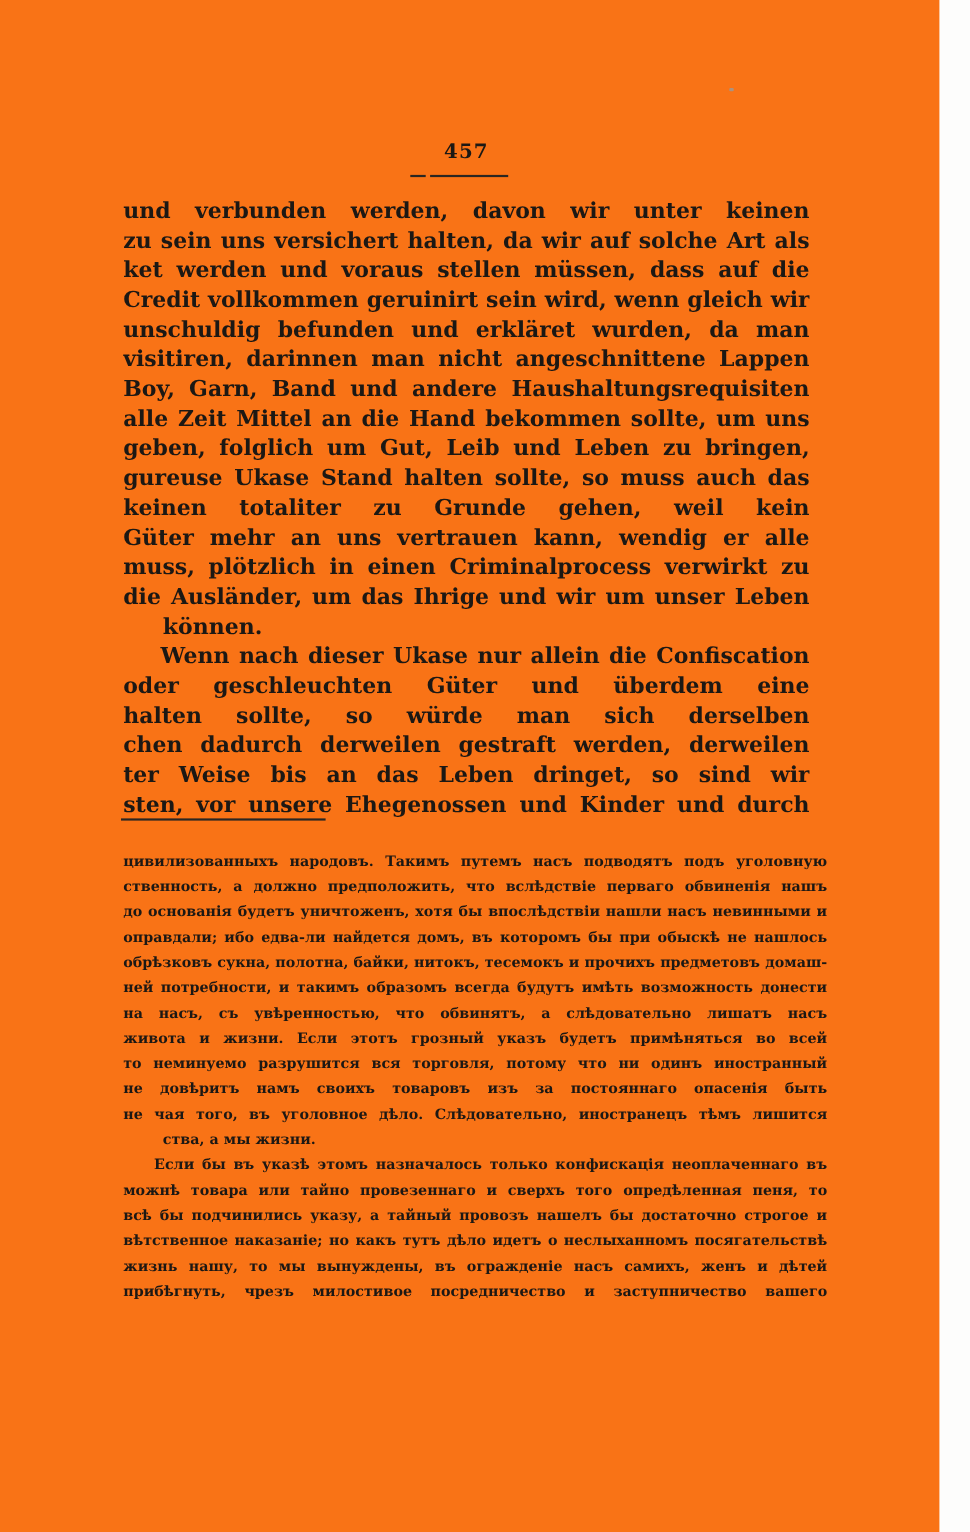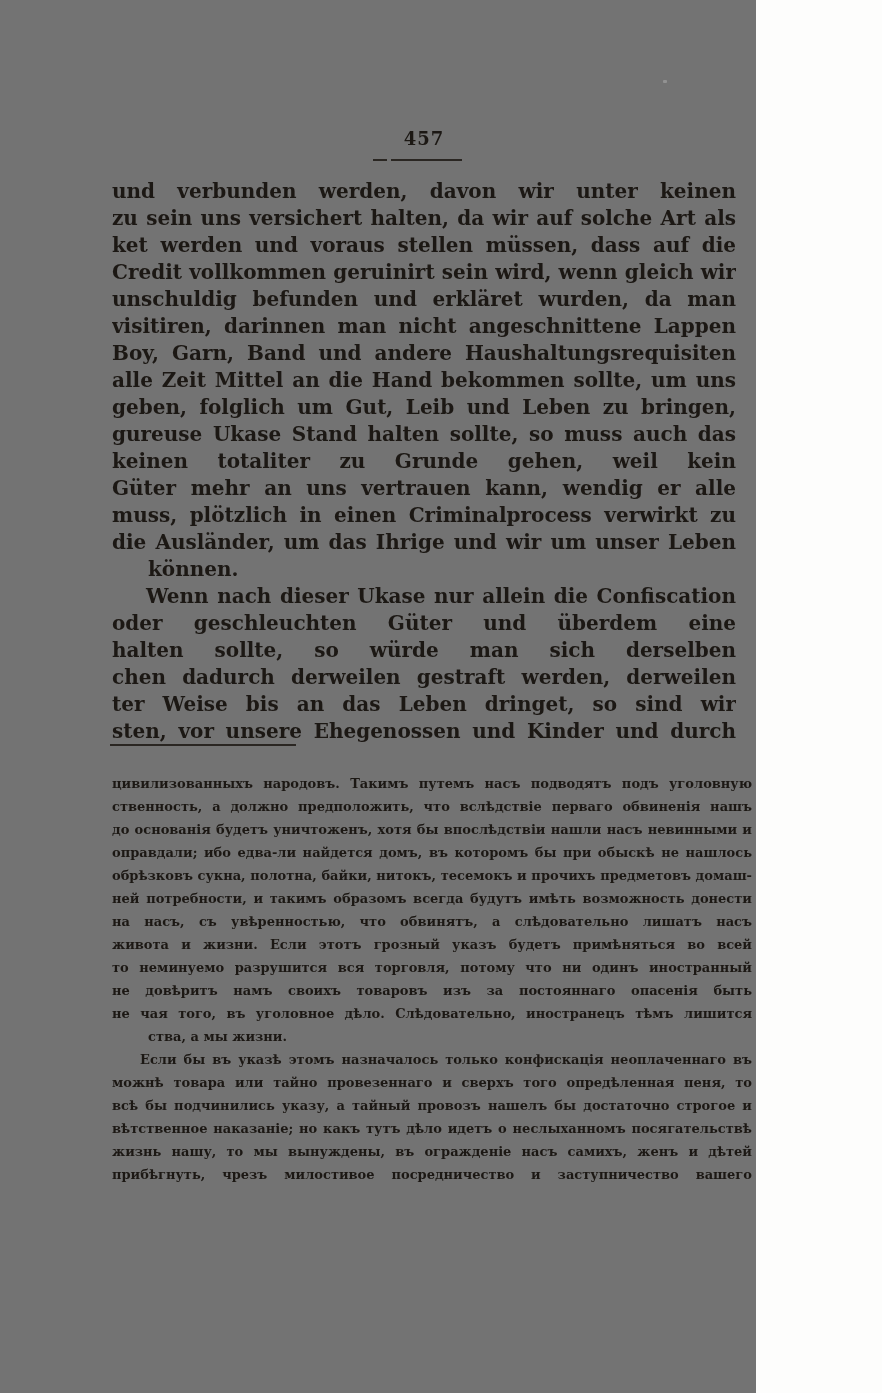--- a/index.html
+++ b/index.html
@@ -3,23 +3,23 @@
 <meta charset="utf-8">
 <style>
   html, body {
     margin: 0;
     padding: 0;
     background: #fdfdfc;
     font-family: "DejaVu Serif", "Liberation Serif", serif;
   }
   .page {
     position: relative;
-    width: 756px;
+    width: 854px;
     height: 1393px;
-    background: #737373;
+    background: #f97316;
     color: #1c1814;
     overflow: hidden;
   }
   
   .pageno-wrap {
     position: absolute;
     left: 112px;
     top: 128px;
     width: 624px;
     text-align: center;

